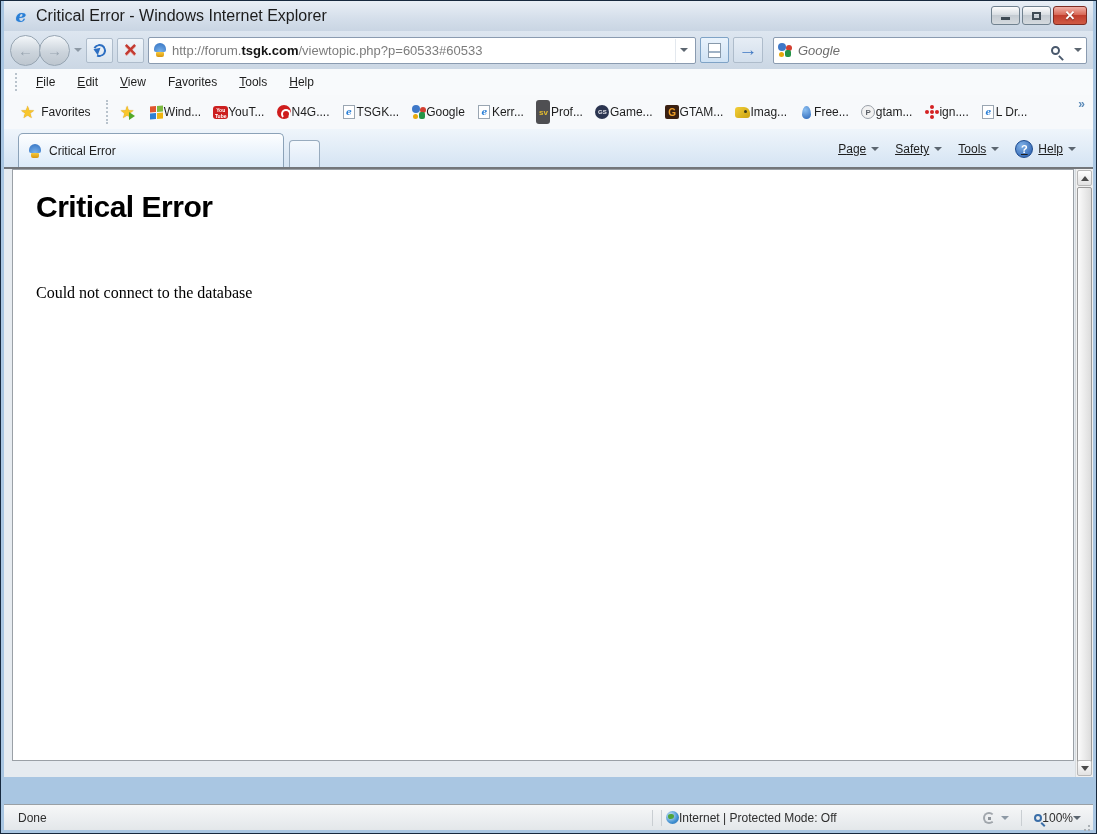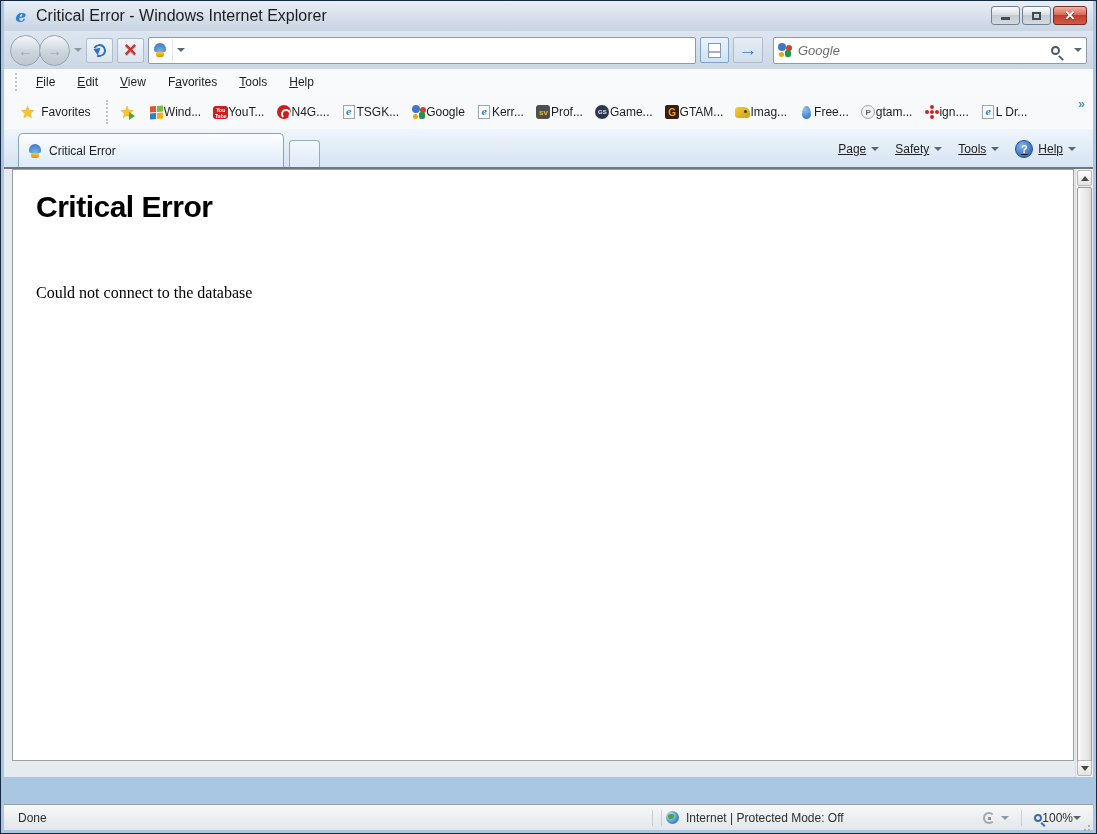--- a/index.html
+++ b/index.html
@@ -100,21 +100,21 @@
   .fav-item{ display:flex; align-items:center; gap:0; padding:4px 6px; font-size:12px; color:#1e1e1e; white-space:nowrap;justify-content:center; }
   .fi{ width:15px; height:15px; flex:0 0 15px; display:flex; align-items:center; justify-content:center; position:relative; }
   .win-flag{ width:13px; height:13px; display:grid; grid-template-columns:6px 6px; grid-template-rows:6px 6px; gap:1px; transform:skewY(-4deg); }
   .win-flag i:nth-child(1){ background:#e0552e; } .win-flag i:nth-child(2){ background:#7cb93f; }
   .win-flag i:nth-child(3){ background:#2f7fd3; } .win-flag i:nth-child(4){ background:#efb410; }
   .yt-icon{ width:15px; height:13px; background:#cc1f1f; border-radius:3px; color:#fff; font-size:5px; font-weight:bold; line-height:6px; text-align:center; padding-top:1px; }
   .n4g-icon{ width:14px; height:14px; background:#cf1d1d; border-radius:50%; position:relative; }
   .n4g-icon::after{ content:""; position:absolute; left:4px; top:4px; width:6px; height:6px; border:2px solid #fff; border-radius:50%; border-bottom-color:transparent; }
   .iepage{ width:12px; height:14px; background:#fff; border:1px solid #9aa6b2; display:flex; align-items:center; justify-content:center;
     font-family:"DejaVu Serif",serif; font-style:italic; font-weight:bold; font-size:9px; color:#2a7fd6; }
-  .sv-icon{ width:14px; height:14px; background:#4f4f52; border-radius:3px; color:#e5bd2e; font-size:8px; font-weight:bold; display:flex; align-items:center; justify-content:center; }
+  .sv-icon{ width:14px; height:24px; background:#4f4f52; border-radius:3px; color:#e5bd2e; font-size:8px; font-weight:bold; display:flex; align-items:center; justify-content:center; }
   .gs-icon{ width:14px; height:14px; background:#2b3550; border-radius:50%; color:#e8e8ec; font-size:6px; font-weight:bold; display:flex; align-items:center; justify-content:center; }
   .gta-icon{ width:14px; height:14px; background:#3a2012; border-radius:2px; color:#f0a028; font-size:10px; font-weight:bold; display:flex; align-items:center; justify-content:center; }
   .is-icon{ width:15px; height:11px; background:linear-gradient(135deg,#f3cf3a,#caa20e); border-radius:3px 6px 3px 3px; position:relative; }
   .is-icon::after{ content:""; position:absolute; right:3px; top:3px; width:3px; height:3px; background:#3a3a1a; border-radius:50%; }
   .flame-icon{ width:9px; height:13px; background:radial-gradient(circle at 35% 30%,#8cc0f2,#2a66b8); border-radius:50% 50% 50% 50%/65% 65% 35% 35%; }
   .p-icon{ width:14px; height:14px; background:#f2f2f2; border:1px solid #9aa0a8; border-radius:50%; color:#5a5f66; font-size:8px; font-weight:bold; display:flex; align-items:center; justify-content:center; }
   .ign-icon{ width:4px; height:4px; background:#d42222; border-radius:50%;
     box-shadow:0 -5px 0 #d42222,0 5px 0 #d42222,-5px 0 0 #d42222,5px 0 0 #d42222; }
   .chev{ position:absolute; right:8px; top:2px; font-size:12px; font-weight:bold; color:#5b8ab8; }
   
@@ -143,21 +143,21 @@
   .tri-up{ width:0; height:0; border-left:4px solid transparent; border-right:4px solid transparent; border-bottom:5px solid #4a4a4a; }
   .tri-down{ width:0; height:0; border-left:4px solid transparent; border-right:4px solid transparent; border-top:5px solid #4a4a4a; }
   .sb-thumb{ position:absolute; left:1px; right:1px; top:18px; height:578px; background:linear-gradient(90deg,#fbfbfb,#dcdcdc); border:1px solid #9b9b9b; border-radius:2px; }
   
   .statusbar{
     height:26px; background:linear-gradient(#f6f7f8,#e3e7ea); border-top:1px solid #9aa0a5;
     display:flex; align-items:center; font-size:12px; color:#2e2e2e; padding:0 4px; position:relative;margin-top:27px;
   }
   .status-left{ padding-left:10px; flex:0 0 640px; }
   .vsep{ width:1px; height:16px; background:#c9ced2; margin:0 4px; }
-  .zone{ display:flex; align-items:center; gap:7px; flex:0 0 250px; }
+  .zone{ display:flex; align-items:center; flex:0 0 250px; }
   .globe{ width:13px; height:13px; border-radius:50%; background:radial-gradient(circle at 35% 35%,#cfe9fa,#3f8fd1 60%,#2a6ca8); position:relative; }
   .globe::after{ content:""; position:absolute; left:2px; top:3px; width:6px; height:5px; background:#4fa33c; border-radius:50% 40% 60% 50%; }
   .sec-pane{ display:flex; align-items:center; gap:6px; padding:0 8px; }
   .sec-icon{ width:12px; height:12px; border:2px solid #a0a6ac; border-radius:50%; border-right-color:transparent; position:relative; }
   .sec-icon::after{ content:""; position:absolute; left:3px; top:3px; width:3px; height:3px; background:#8e949a; }
   .zoom-pane{ display:flex; align-items:center; gap:0; padding:0 8px; }
   .zoom-mag{ width:8px; height:8px; border:2px solid #3a6ea8; border-radius:50%; position:relative; }
   .zoom-mag::after{ content:""; position:absolute; width:2px; height:5px; background:#3a6ea8; left:6px; top:6px; transform:rotate(-45deg); }
   .grip-corner{ position:absolute; right:3px; bottom:3px; width:2px; height:2px; background:#aab0b5;
     box-shadow:-4px 4px 0 #aab0b5,0 4px 0 #aab0b5,-8px 8px 0 #aab0b5,-4px 8px 0 #aab0b5,0 8px 0 #aab0b5; }
@@ -188,20 +188,21 @@
     <div class="navcircle">→</div>
     <span class="caret light"></span>
     <div class="smallbtn bordered">
         <span class="refresh-glyph"></span>
       </div>
     <div class="smallbtn bordered">
         <span class="stop-glyph">×</span>
       </div>
     <div class="addressbar">
       <span class="site-icon"></span>
+      <span class="addr-text"><span>http://forum.</span><b>tsgk.com</b><span>/viewtopic.php?p=60533#60533</span></span>
       <span class="addr-caret">
           <span class="caret"></span>
         </span>
     </div>
     <div class="compat-btn">
         <span class="compat-page"></span>
       </div>
     <div class="go-btn">→</div>
     <div class="searchbox">
       <span class="google-icon">

